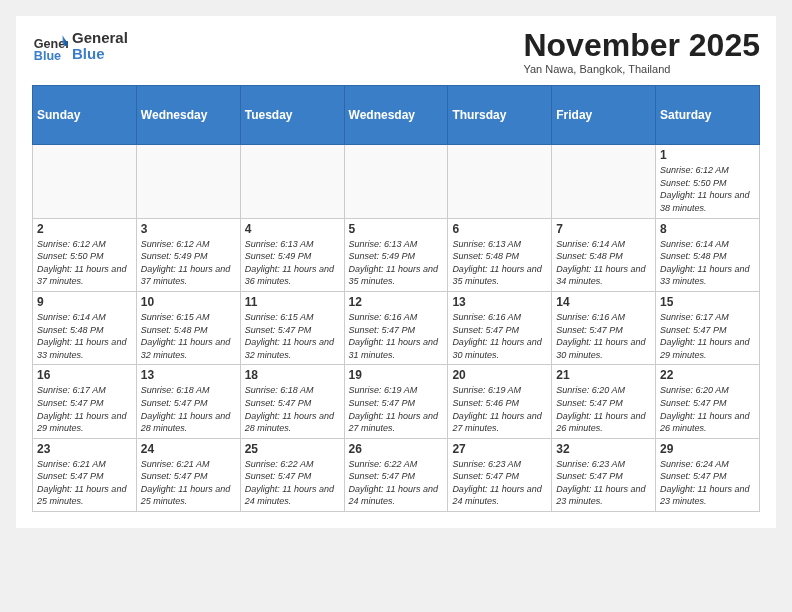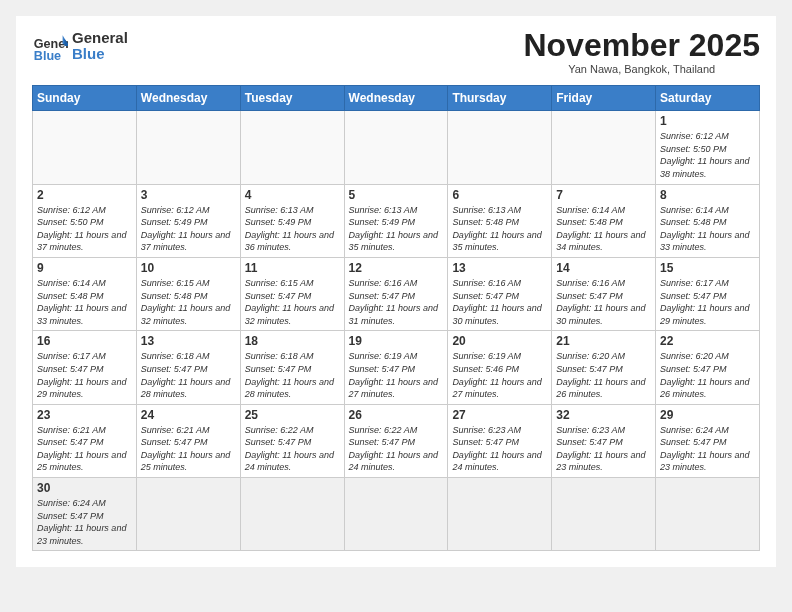--- a/index.html
+++ b/index.html
@@ -24,38 +24,38 @@
     }
     .logo {
       display: flex;
       align-items: center;
       gap: 4px;
     }
     .logo-icon {
       width: 36px;
       height: 36px;
     }
-    .title-block { text-align: center; }
+    .title-block { text-align: left; }
     .month-title {
       font-size: 32px;
       font-weight: bold;
       color: #222;
       line-height: 1.1;
     }
     .subtitle {
       font-size: 11px;
       color: #444;
     }
     .calendar { width: 100%; border-collapse: collapse; }
     .calendar th {
       background: #3a7ec8;
       color: #fff;
       font-size: 12px;
       font-weight: bold;
-      padding: 5px 4px;
+      padding: 22px 4px;
       text-align: left;
       border: 1px solid #2d69aa;
     }
     .calendar td {
       border: 1px solid #ccc;
       vertical-align: top;
       padding: 3px 4px;
       width: 14.28%;
       min-height: 72px;
       background: #fff;
@@ -236,27 +236,15 @@
           </td>
           <td>
             <span class="day-num">32</span>
             <div class="day-info"><span>Sunrise: 6:23 AM</span><br><span>Sunset: 5:47 PM</span><br><span>Daylight: 11 hours and 23 minutes.</span></div>
           </td>
           <td>
             <span class="day-num">29</span>
             <div class="day-info"><span>Sunrise: 6:24 AM</span><br><span>Sunset: 5:47 PM</span><br><span>Daylight: 11 hours and 23 minutes.</span></div>
           </td>
         </tr>
-        <tr>
-          <td style="background: rgb(240, 240, 240);">
-            <span class="day-num">30</span>
-            <div class="day-info"><span>Sunrise: 6:24 AM</span><br><span>Sunset: 5:47 PM</span><br><span>Daylight: 11 hours and 23 minutes.</span></div>
-          </td>
-          <td class="empty" style="background: rgb(240, 240, 240);"></td>
-          <td class="empty" style="background: rgb(240, 240, 240);"></td>
-          <td class="empty" style="background: rgb(240, 240, 240);"></td>
-          <td class="empty" style="background: rgb(240, 240, 240);"></td>
-          <td class="empty" style="background: rgb(240, 240, 240);"></td>
-          <td class="empty" style="background: rgb(240, 240, 240);"></td>
-        </tr>
       </tbody>
   </table>
 </div>
 
 </body></html>

